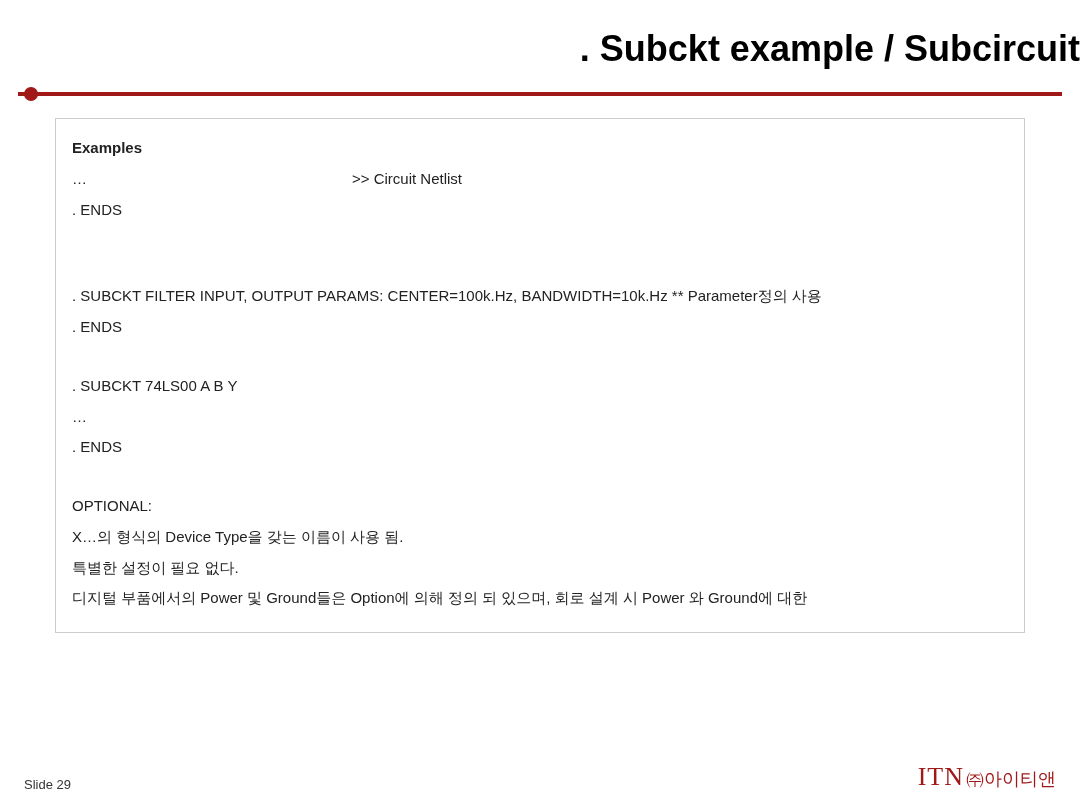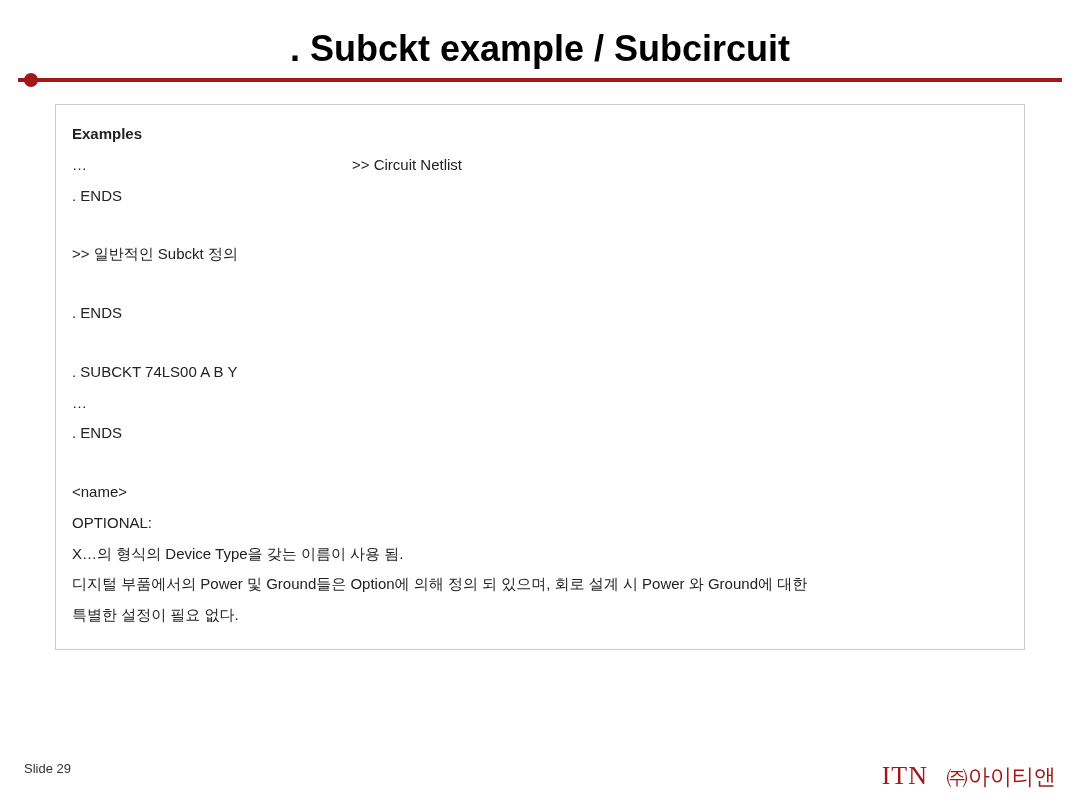--- a/index.html
+++ b/index.html
@@ -9,26 +9,26 @@
     }
     body {
       width: 1080px;
       height: 810px;
       background: #ffffff;
       font-family: Arial, "Malgun Gothic", sans-serif;
       position: relative;
       overflow: hidden;
     }
     .title {
-      text-align: center;
+      text-align: right;
       font-size: 36px;
       font-weight: bold;
       color: #000;
       padding-top: 28px;
-      padding-bottom: 8px;
+      padding-bottom: 22px;
     }
     .rule {
       height: 4px;
       background: #a01818;
       margin: 0 18px 6px 18px;
       position: relative;
     }
     .rule::before {
       content: "";
       position: absolute;
@@ -57,73 +57,73 @@
       width: 280px;
     }
     .footer {
       position: absolute;
       bottom: 18px;
       left: 0;
       right: 0;
       display: flex;
       justify-content: space-between;
       padding: 0 24px 0 24px;
+      align-items: flex-end;
     }
     .slide-num {
       font-size: 13px;
       color: #333;
     }
     .brand {
       font-size: 22px;
       color: #a01818;
       font-weight: normal;
       display: flex;
       align-items: baseline;
-      gap: 18px;
+      gap: 2px;
     }
     .brand-itn {
       font-family: "Times New Roman", serif;
       font-size: 26px;
       letter-spacing: 1px;
     }
     .brand-ko {
       font-family: "Malgun Gothic", sans-serif;
-      font-size: 22px;
+      font-size: 18px;
     }
     .gap {
       height: 28px;
     }
   </style>
 </head>
 <body>
 
 <div class="title">. Subckt example / Subcircuit</div>
 <div class="rule"></div>
 
 <div class="content-box">
   <div class="examples-label">Examples</div>
   <div class="row-netlist">
     <span class="netlist-left">…</span>
     <span>&gt;&gt; Circuit Netlist</span>
   </div>
   <div>. ENDS</div>
   <div class="gap"></div>
-  <div>&gt;&gt; 일반적인 Subckt 정의</div>
   <div class="gap"></div>
+  <div>. SUBCKT FILTER INPUT, OUTPUT PARAMS: CENTER=100k.Hz, BANDWIDTH=10k.Hz  ** Parameter정의 사용</div>
   <div>. ENDS</div>
   <div class="gap"></div>
   <div>. SUBCKT 74LS00 A B Y</div>
   <div>…</div>
   <div>. ENDS</div>
   <div class="gap"></div>
-  <div>&lt;name&gt;</div>
   <div>OPTIONAL:</div>
   <div>X…의 형식의 Device Type을 갖는 이름이 사용 됨.</div>
+  <div>특별한 설정이 필요 없다.</div>
   <div>디지털 부품에서의 Power 및 Ground들은 Option에 의해 정의 되 있으며, 회로 설계 시 Power 와 Ground에 대한</div>
-  <div>특별한 설정이 필요 없다.</div>
 </div>
 
 <div class="footer">
   <div class="slide-num">Slide 29</div>
   <div class="brand">
     <span class="brand-itn">ITN</span>
     <span class="brand-ko">㈜아이티앤</span>
   </div>
 </div>
 

